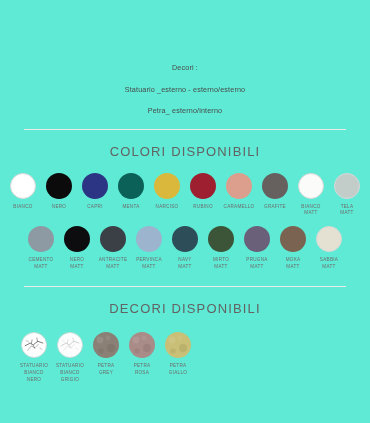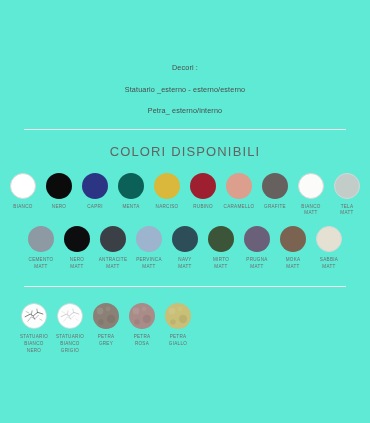--- a/index.html
+++ b/index.html
@@ -214,20 +214,21 @@
       </div>
       <div class="swatch">
         <span class="swatch-dot outlined" style="background: rgb(228, 224, 210);"></span>
         <span class="swatch-label">SABBIA
 Matt</span>
       </div>
     </div>
 
   <div class="divider" style="margin-top:16px;"></div>
 
+  <h2 class="section-title">DECORI DISPONIBILI</h2>
 
   <div class="swatch-row row-decori" id="row3">
       <div class="swatch">
         <span class="decor-dot outlined" style="border: 1px solid rgb(216, 216, 216);">
           <svg viewBox="0 0 26 26" xmlns="http://www.w3.org/2000/svg">
             <rect width="26" height="26" fill="#fdfdfd"></rect>
             <path d="M3 14 L9 11 L12 13 L17 9 L23 11" stroke="#3a3a3a" stroke-width="0.7" fill="none"></path>
             <path d="M6 19 L10 14 L14 16 L18 12" stroke="#7a7a7a" stroke-width="0.55" fill="none"></path>
             <path d="M10 12 L11 7 M12 13 L14 17 M17 10 L16 5" stroke="#3a3a3a" stroke-width="0.5" fill="none"></path>
             <path d="M4 8 L8 10 M19 16 L22 18" stroke="#7a7a7a" stroke-width="0.45" fill="none"></path>

